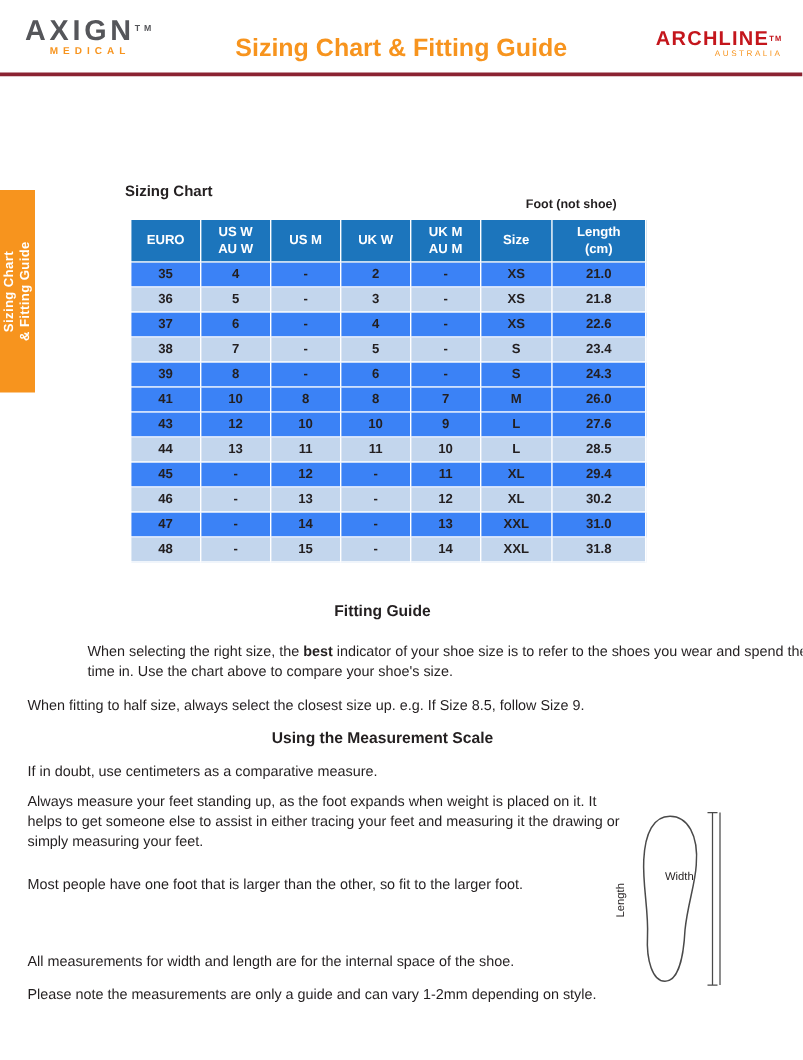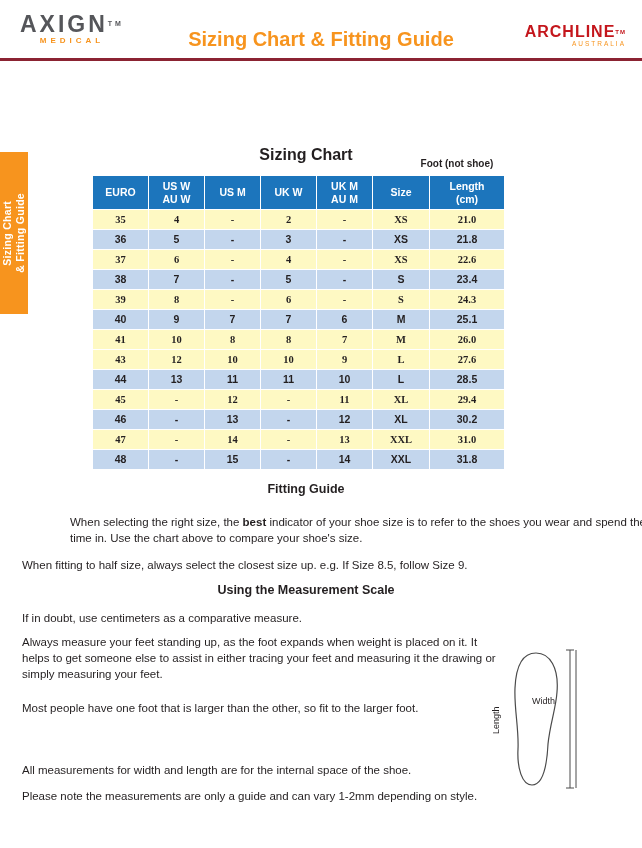--- a/index.html
+++ b/index.html
@@ -31,41 +31,41 @@
     background:#f7941e; color:#fff; display:flex; align-items:center; justify-content:center;
   }
   .side-tab-text {
     writing-mode:vertical-rl; transform:rotate(180deg);
     white-space:pre-line; text-align:center;
     font-size:10.5px; font-weight:bold; line-height:13px; letter-spacing:.3px;
   }
 
   
   .sizing-heading {
-    position:absolute; top:146px; left:100px; width:412px; text-align:center;
-    font-weight:bold; font-size:16px;
+    position:absolute; top:146px; left:100px; width:412px; text-align:left;
+    font-weight:bold; font-size:12px;
   }
   .foot-note {
     position:absolute; top:158px; left:402px; width:110px; text-align:center;
     font-weight:bold; font-size:10px;
   }
   .sizing-table {
-    position:absolute; left:92px; top:175px; width:412px;
+    position:absolute; left:104px; top:175px; width:412px;
     border-collapse:collapse; table-layout:fixed;
   }
   .sizing-table th {
     background:#1c75bc; color:#ffffff; font-size:10.5px; font-weight:bold;
     white-space:pre-line; line-height:13px; height:34px; text-align:center;
     border:1px solid #ffffff; vertical-align:middle;
   }
   .sizing-table td {
     font-size:10.5px; font-weight:bold; text-align:center;
     padding:3px 0; line-height:13px; border:1px solid #ffffff;
   }
-  .sizing-table tr.even td { background:#fef9c3;font-family:Liberation Serif, serif; }
+  .sizing-table tr.even td { background:#3b82f6; }
   .sizing-table tr.odd  td { background:#c3d6ed; }
 
   
   .section-heading { position:absolute; left:100px; width:412px; text-align:center; font-weight:bold; font-size:12.5px; }
   .fitting-heading { top:482px; }
   .measure-heading { top:583px; }
   .para { position:absolute; left:22px; font-size:11.5px; line-height:16px; }
   .p1 { top:514px; width:606px;margin-left:48px; }
   .p2 { top:557px; width:606px; }
   .m1 { top:610px; width:606px; }
@@ -167,29 +167,20 @@
       </tr>
       <tr class="even">
         <td>39</td>
         <td>8</td>
         <td>-</td>
         <td>6</td>
         <td>-</td>
         <td>S</td>
         <td>24.3</td>
       </tr>
-      <tr class="odd">
-        <td>40</td>
-        <td>9</td>
-        <td>7</td>
-        <td>7</td>
-        <td>6</td>
-        <td>M</td>
-        <td>25.1</td>
-      </tr>
       <tr class="even">
         <td>41</td>
         <td>10</td>
         <td>8</td>
         <td>8</td>
         <td>7</td>
         <td>M</td>
         <td>26.0</td>
       </tr>
       <tr class="even">

